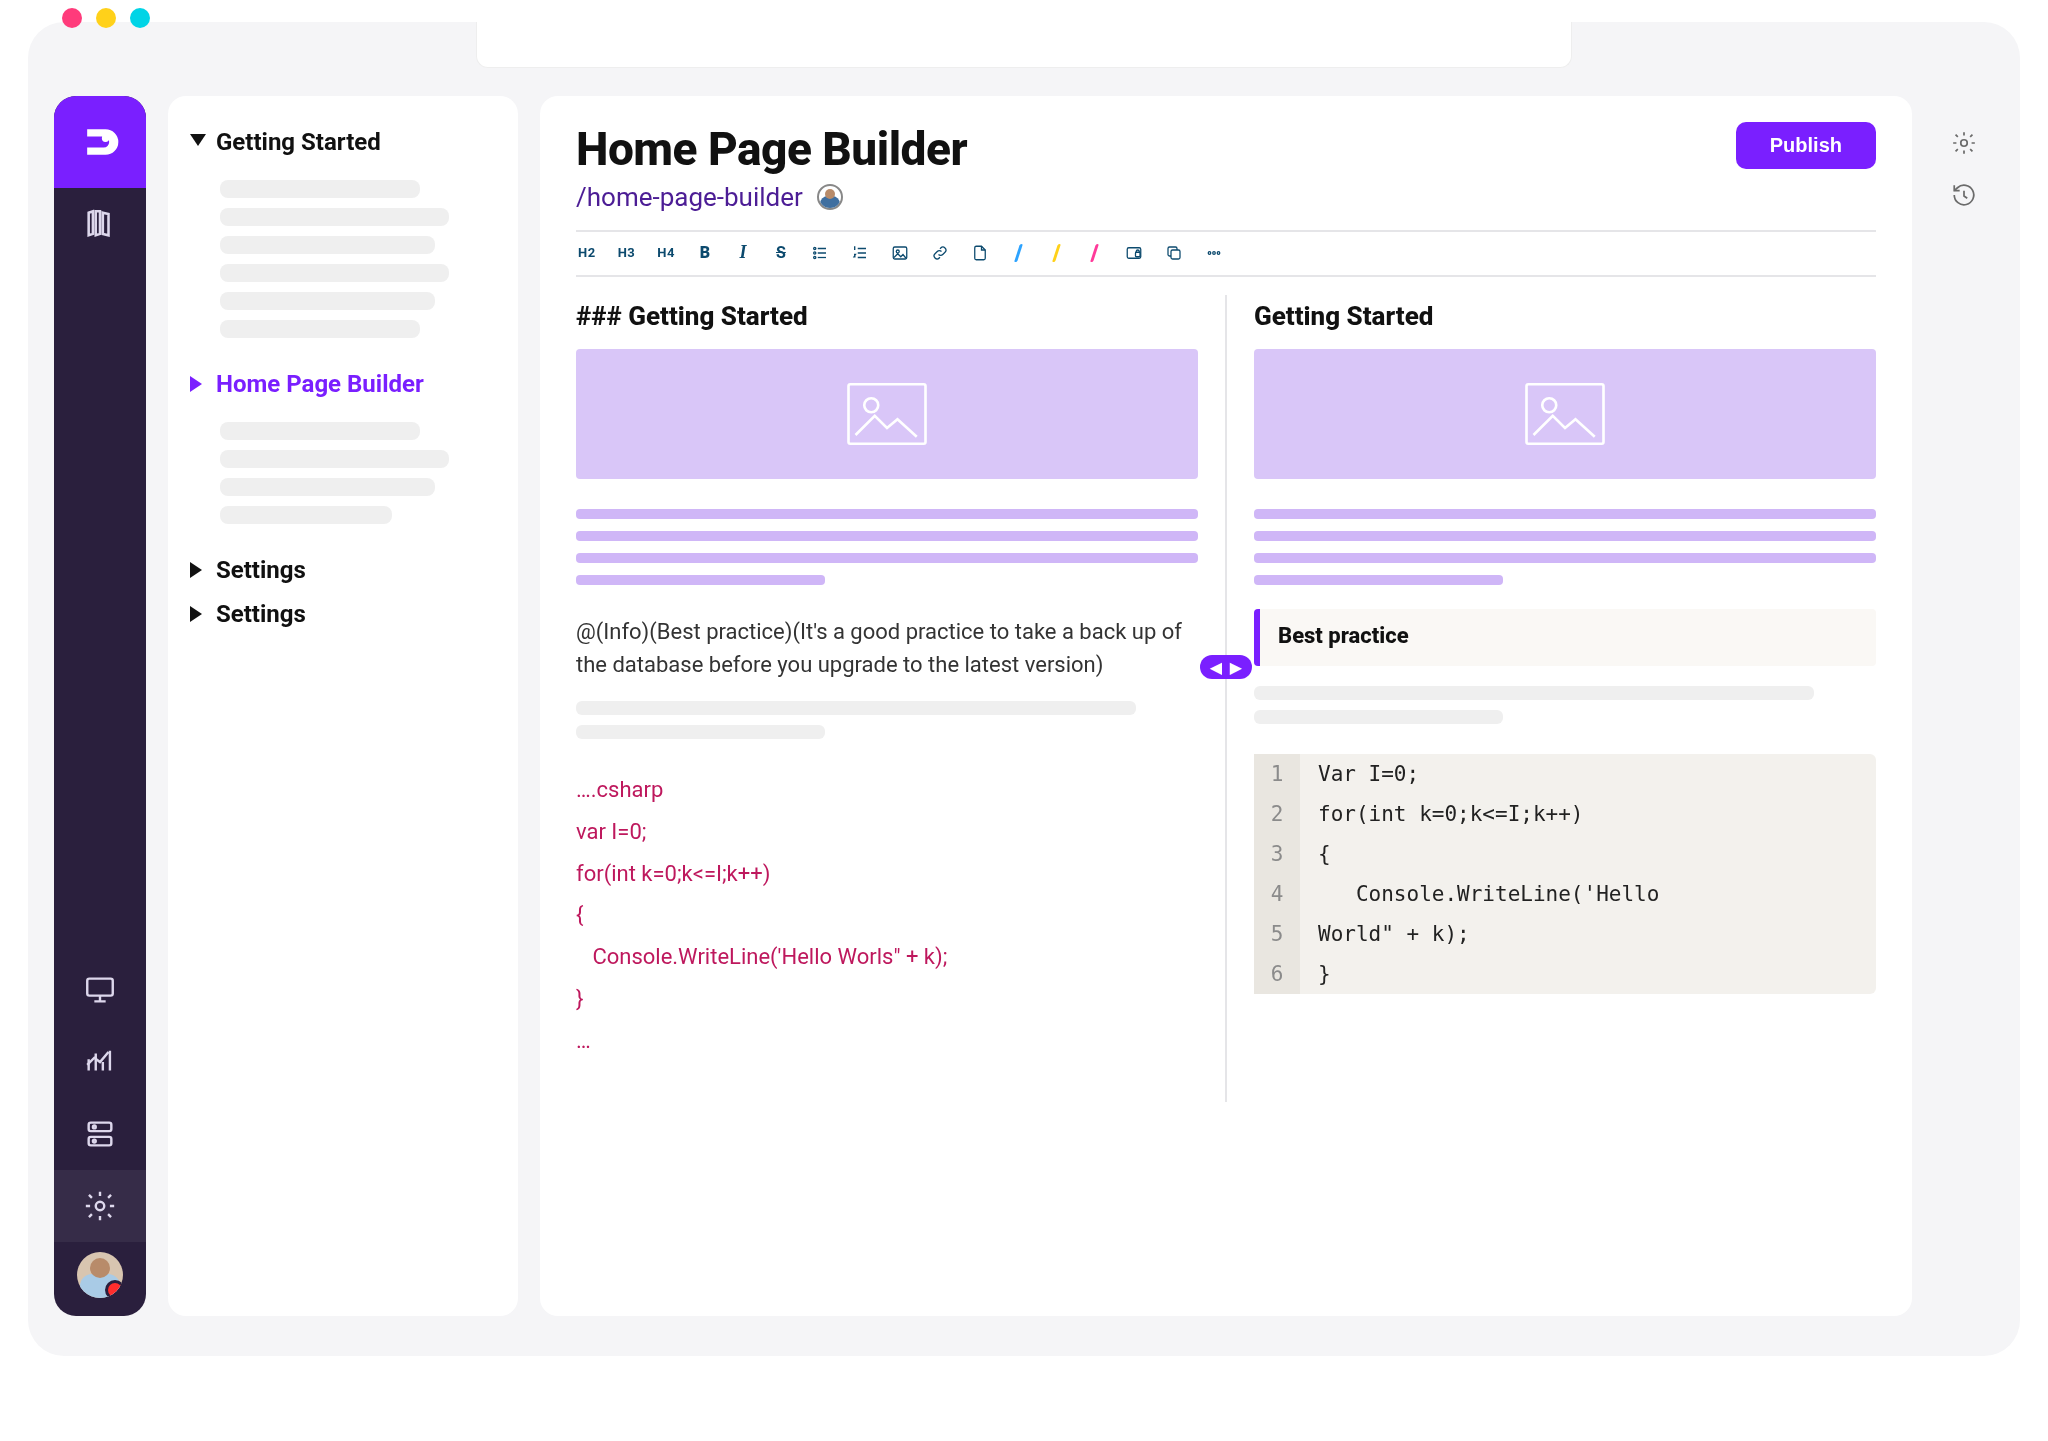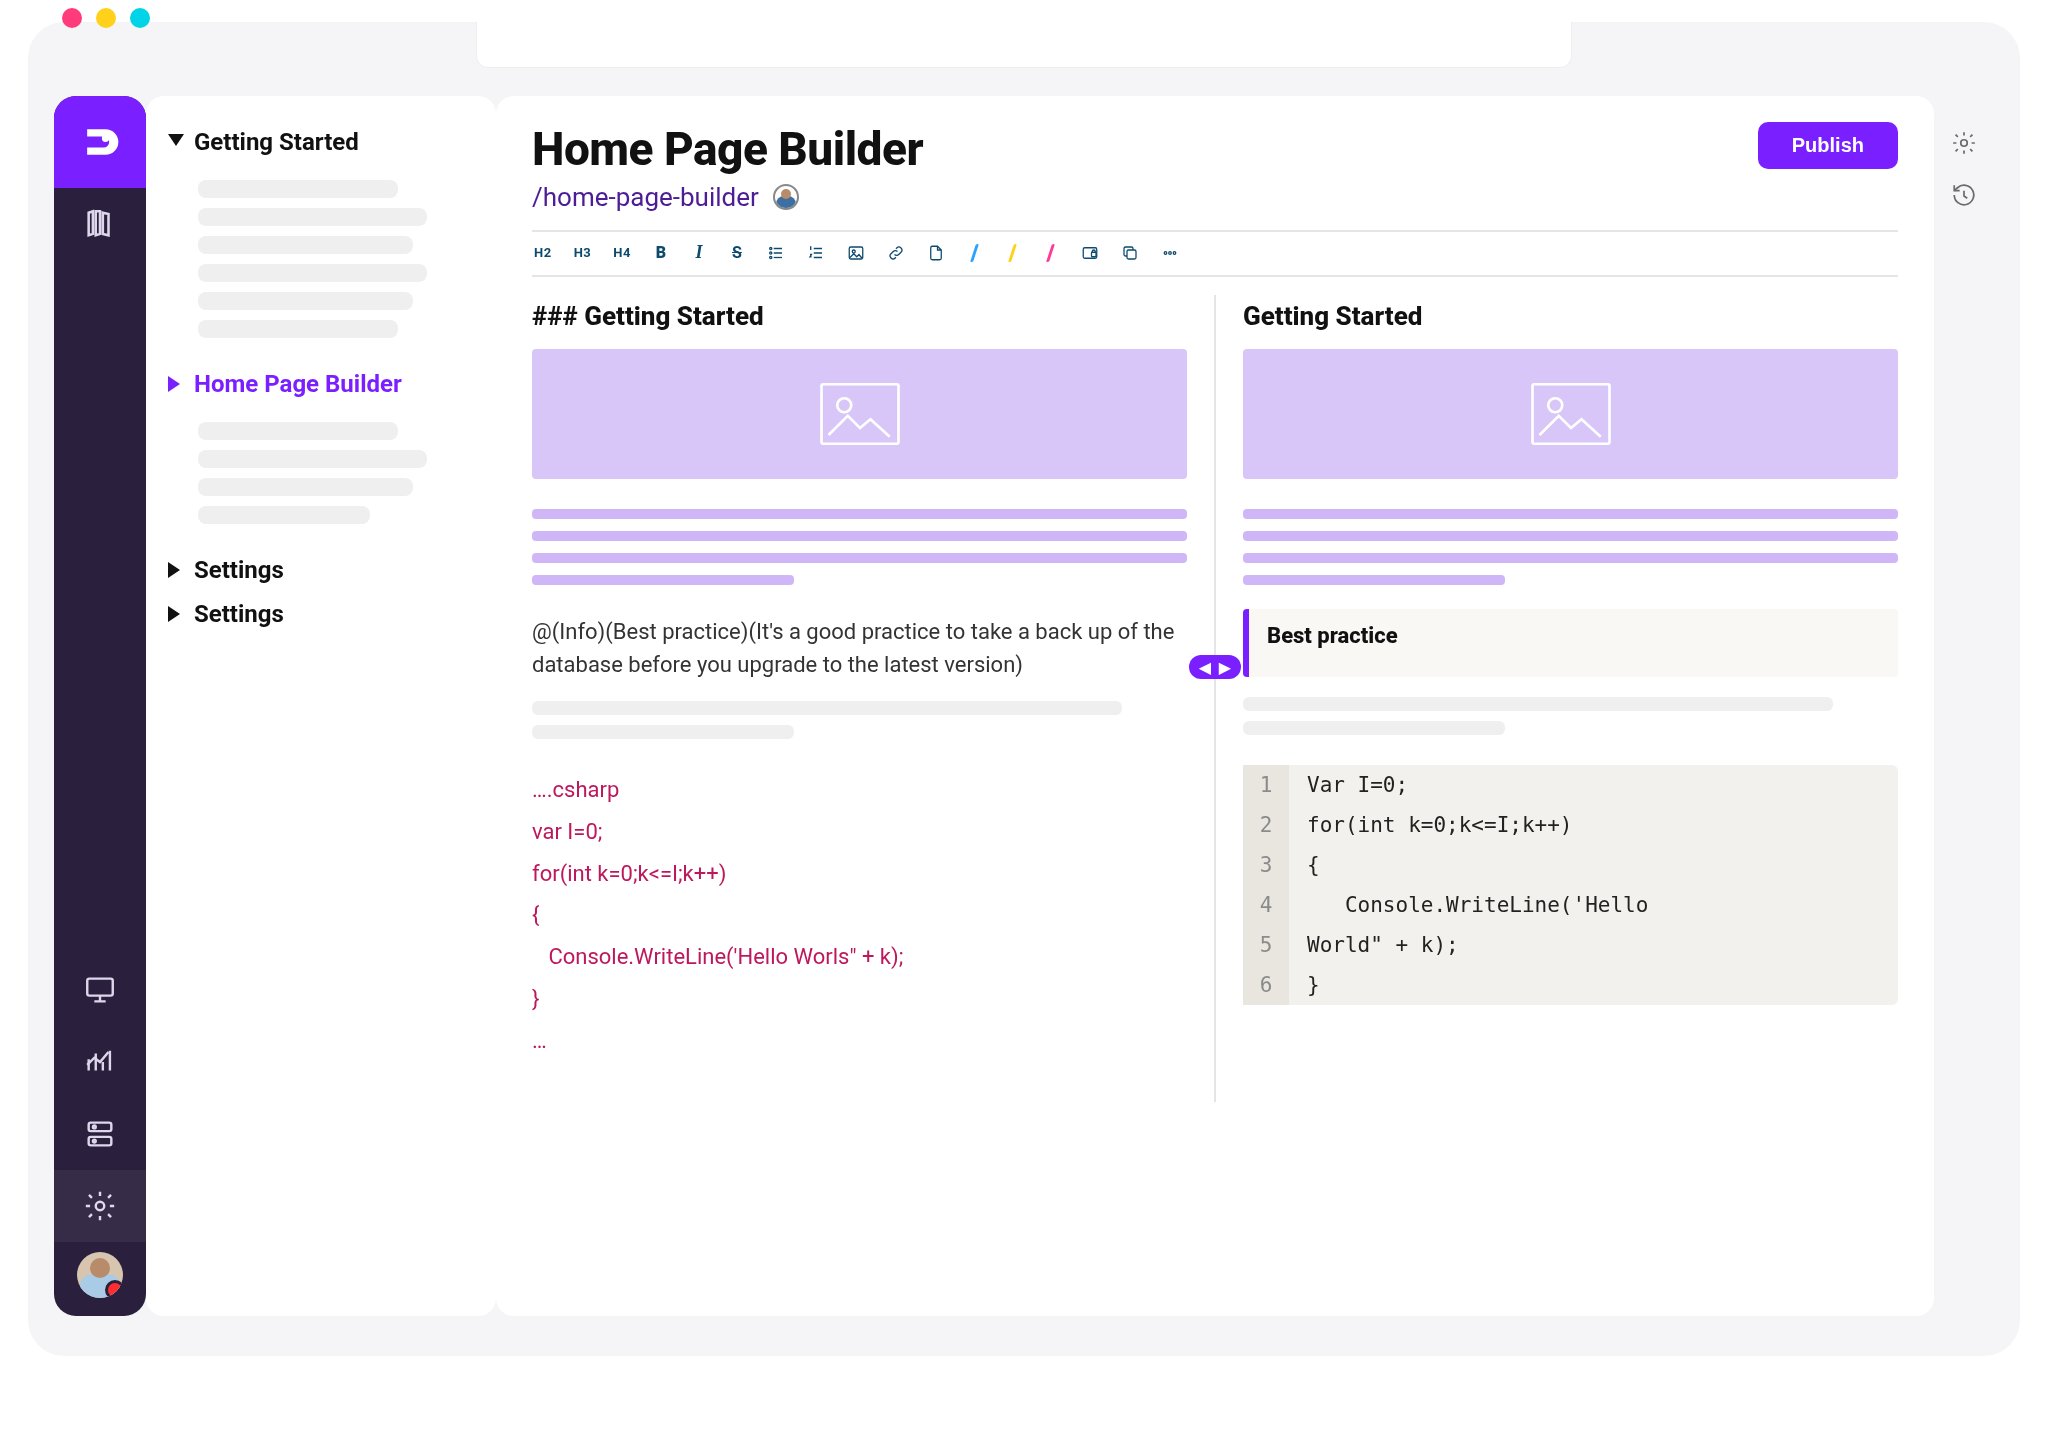--- a/index.html
+++ b/index.html
@@ -40,20 +40,21 @@
   }
   .urlbar-wrap{padding:0 0 28px 0;display:flex;justify-content:center}
   .urlbar{
     width:55%;height:46px;background:#fff;border-radius:0 0 12px 12px;
     border:1px solid #eee;border-top:none;
   }
 
   .app{
     margin:0 26px;
     display:flex;
+    gap:22px;
     align-items:stretch;
     min-height:1220px;
   }
 
   
   .rail{
     width:92px; flex:0 0 92px;
     background:var(--sidebar-dark);
     border-radius:22px;
     display:flex; flex-direction:column;
@@ -149,21 +150,21 @@
   .raw-callout{font-size:22px;line-height:1.5;color:#333;margin:30px 0 20px}
   .skel-block{margin:20px 0 30px}
   .skel-block .s{height:14px;border-radius:6px;background:var(--placeholder);margin:10px 0}
   .skel-block .s.w90{width:90%}.skel-block .s.w40{width:40%}
   .raw-code{font-size:22px;line-height:1.9;color:#be185d;white-space:pre-wrap}
 
   .callout{
     border-left:6px solid var(--purple);background:var(--panel-bg);
     padding:14px 18px;border-radius:4px;margin:24px 0 20px;
   }
-  .callout .ct{font-weight:800;font-size:22px;margin-bottom:15px}
+  .callout .ct{font-weight:800;font-size:22px;margin-bottom:4px}
   .callout .cb{font-size:21px;line-height:1.5;color:#333}
 
   .code-block{
     background:var(--code-bg);border-radius:6px;font-family:ui-monospace,Menlo,Consolas,monospace;
     font-size:21px;margin-top:6px;
   }
   .code-line{display:flex}
   .code-ln{
     width:46px;flex:0 0 46px;text-align:center;color:#8b8b8b;background:#e9e6e0;
     padding:8px 0;

